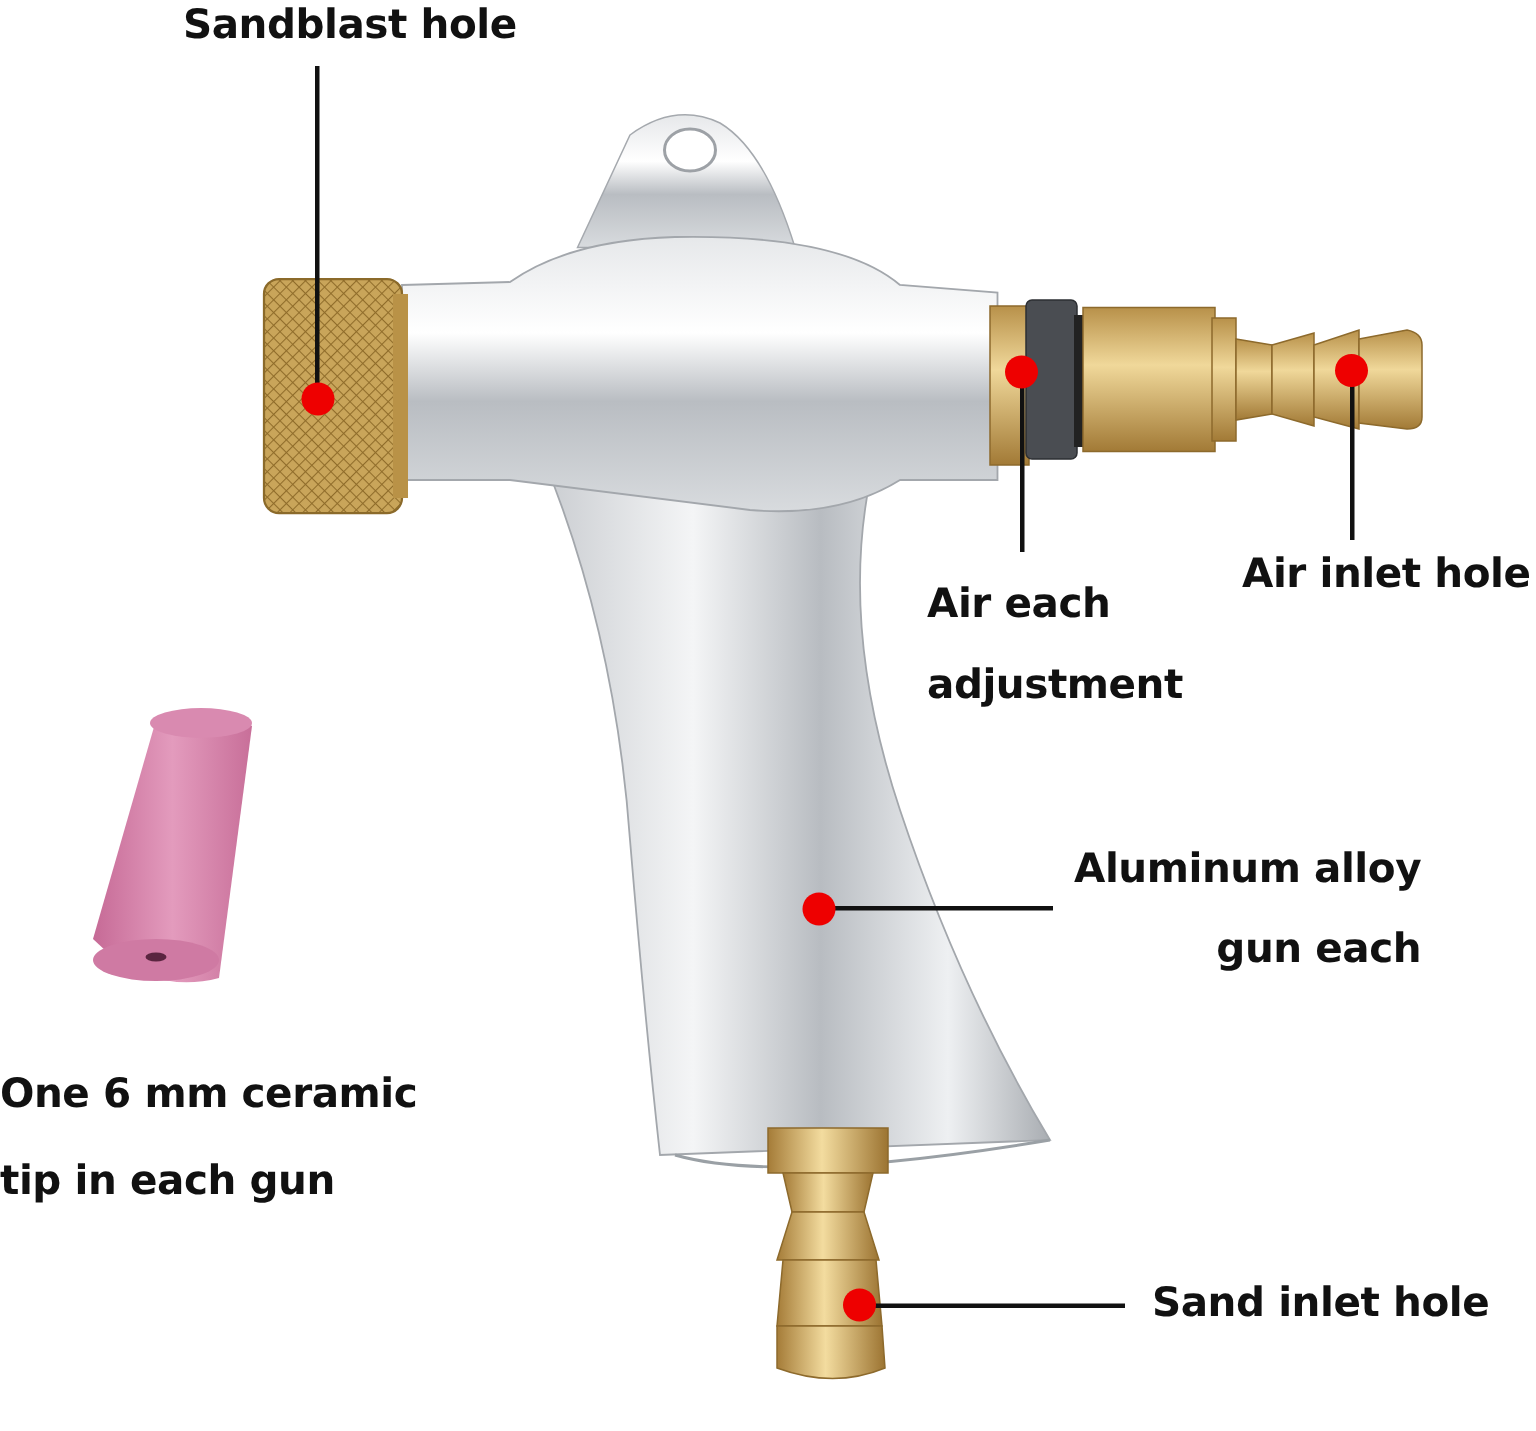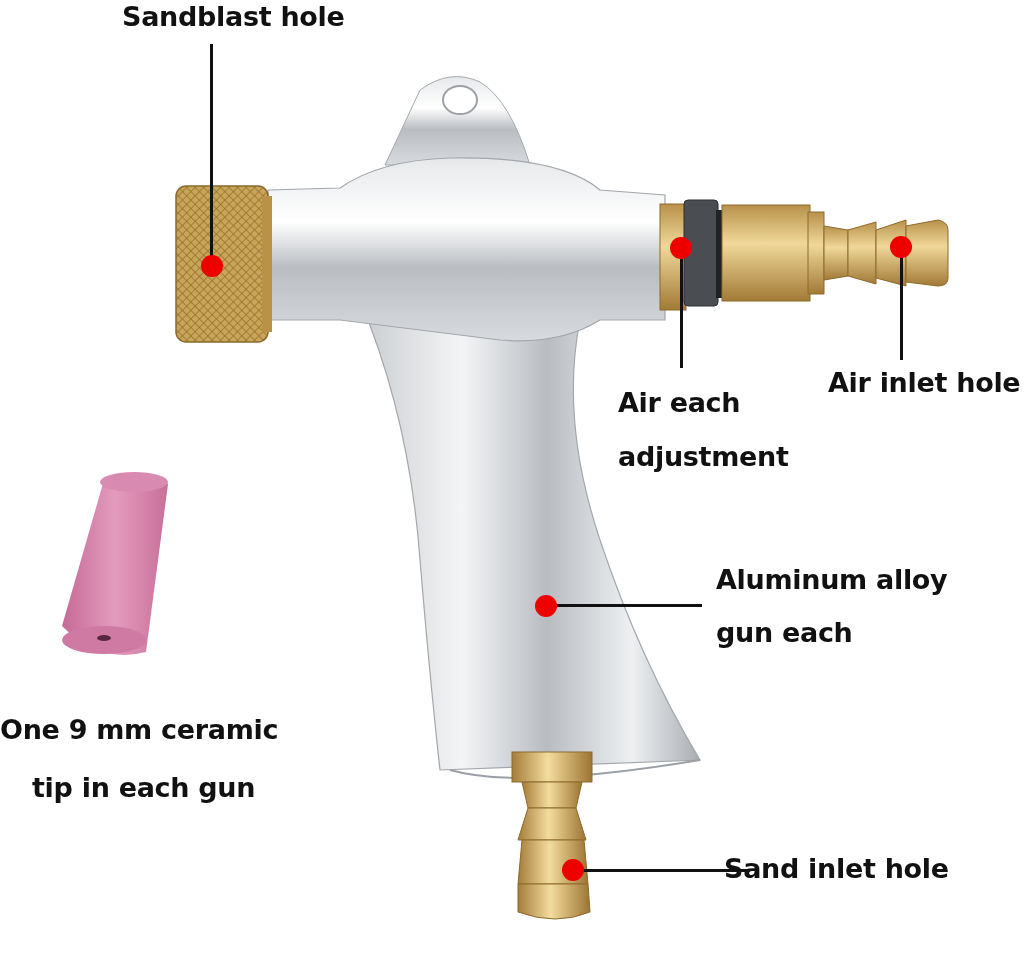--- a/index.html
+++ b/index.html
@@ -102,24 +102,24 @@
 
   <div class="label" style="left:122px; top:-8px;">Sandblast hole</div>
 
   <div class="label" style="left:618px; top:378px;">
     <div>Air each</div>
     <div style="margin-top:4px;">adjustment</div>
   </div>
 
   <div class="label" style="left:828px; top:358px;">Air inlet hole</div>
 
-  <div class="label" style="left:716px; top:555px;">
+  <div class="label" style="left:716px; top:555px;text-align:right;">
     <div>Aluminum alloy</div>
     <div style="margin-top:3px;">gun each</div>
   </div>
 
   <div class="label" style="left:0px; top:705px;">
-    <div>One 9 mm ceramic</div>
-    <div style="margin-top:8px;padding-left:32px;">tip in each gun</div>
+    <div>One 6 mm ceramic</div>
+    <div style="margin-top:8px;">tip in each gun</div>
   </div>
 
-  <div class="label" style="left:724px; top:844px;">Sand inlet hole</div>
+  <div class="label" style="left:768px; top:844px;">Sand inlet hole</div>
 </div>
 
 </body></html>

